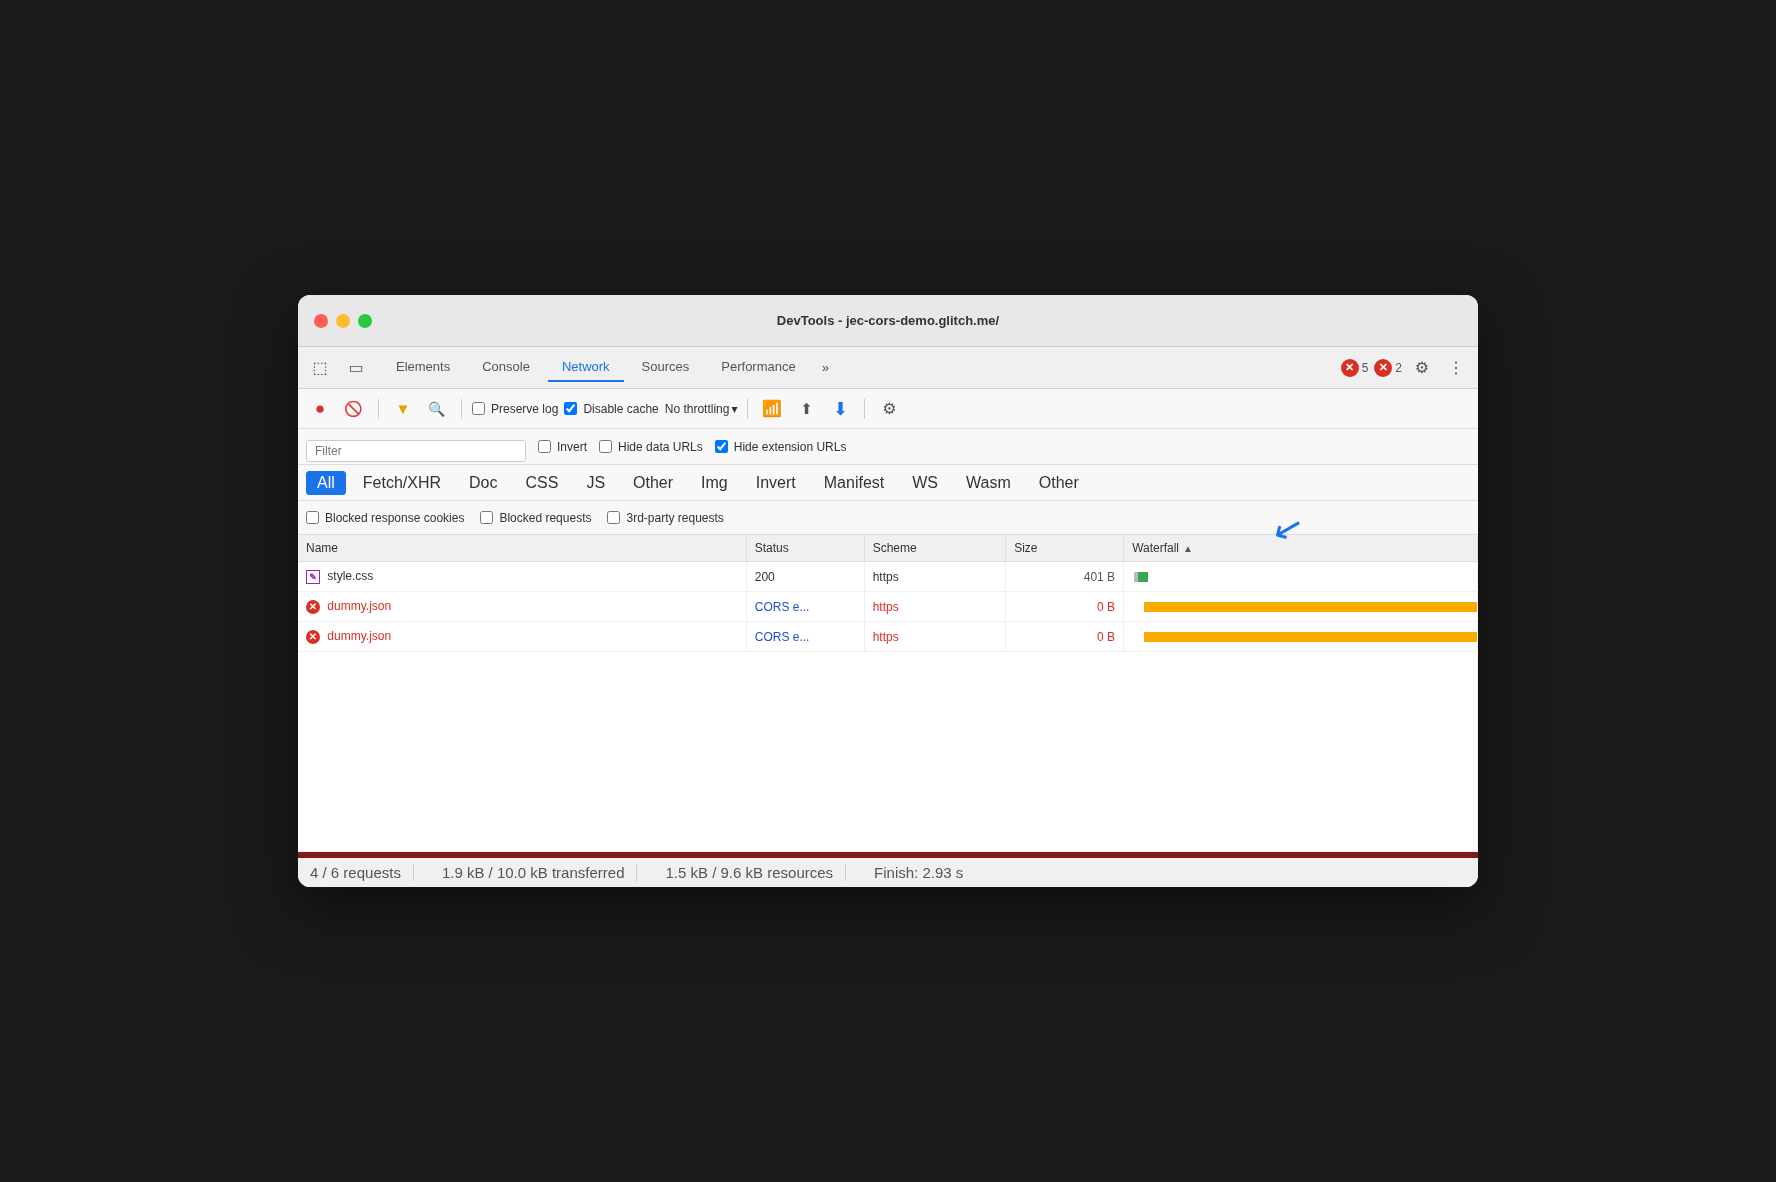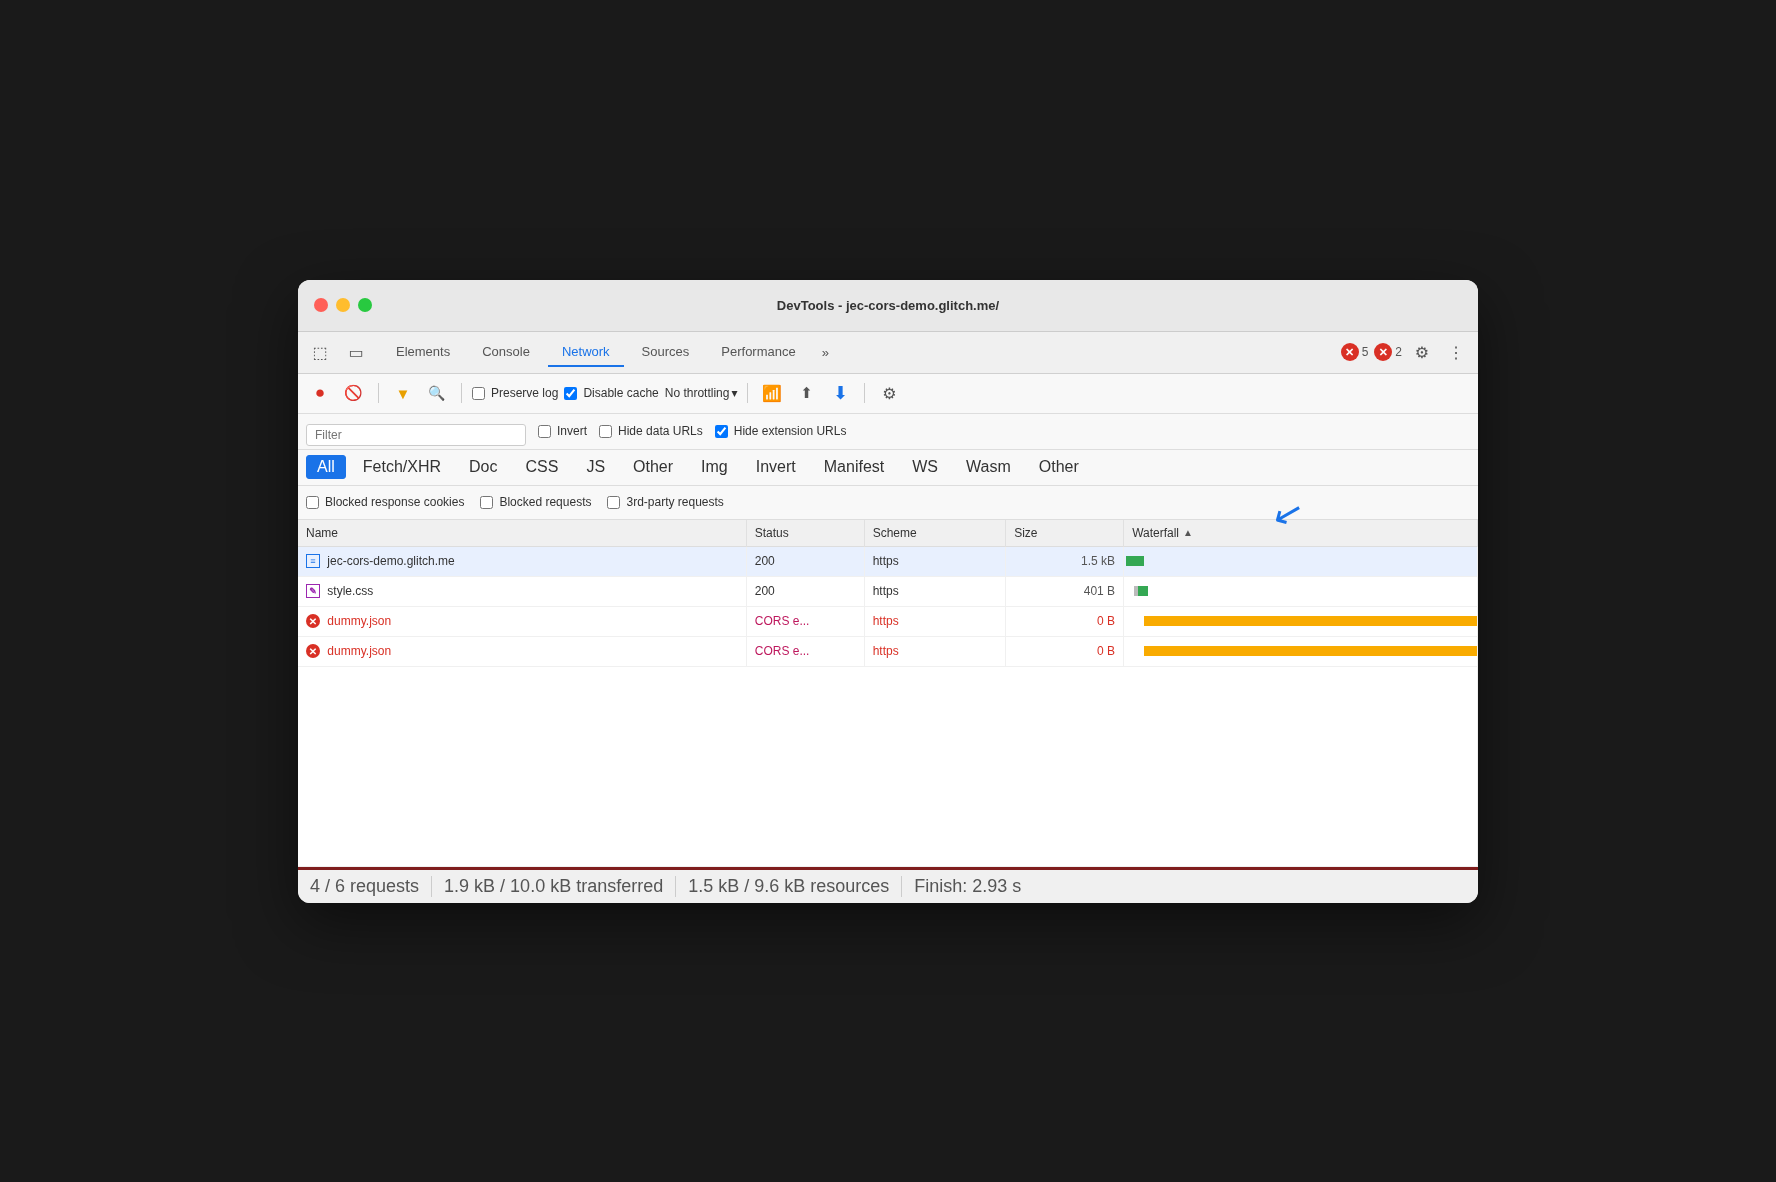--- a/index.html
+++ b/index.html
@@ -279,21 +279,21 @@
     }
     .icon-css {
       border: 1px solid #9c27b0;
       color: #9c27b0;
       font-size: 9px;
       font-weight: bold;
     }
     .name-cell { color: #333; }
     .name-cell.error { color: #d93025; }
     .status-cell { color: #333; }
-    .status-cell.error { color: #be185d; margin-left: 36px; }
+    .status-cell.error { color: #1d4ed8; margin-left: 36px; }
     .scheme-cell { color: #333; }
     .scheme-cell.error { color: #d93025; }
     .size-cell { text-align: right; color: #555; }
     .size-cell.error { color: #d93025; }
     .waterfall-cell { position: relative; height: 30px; min-width: 200px; }
     .wf-bar-green {
       position: absolute;
       top: 50%;
       transform: translateY(-50%);
       height: 10px;
@@ -328,27 +328,27 @@
       background: #d93025;
       border-radius: 50%;
       color: white;
       font-size: 10px;
       font-weight: bold;
       margin-right: 4px;
       vertical-align: middle;
     }
     .status-bar {
       background: #f0f0f0;
-      border-top: 3px solid #7f1d1d;
+      border-top: 6px solid #7f1d1d;
       display: flex;
       align-items: center;
       padding: 6px 12px;
-      font-size: 18px;
-      color: #555;
-      gap: 0;
+      font-size: 15px;
+      color: #555;
+      gap: 16px;
     }
     .status-segment {
       padding: 0 12px;
       border-right: 1px solid #ccc;
     }
     .status-segment:first-child { padding-left: 0; }
     .status-segment:last-child { border-right: none; }
     .devtools-inner {
       position: relative;
     }
@@ -523,38 +523,20 @@
             <th style="width:30%">
               <div class="th-waterfall">
                 <span>Waterfall</span>
                 <span class="sort-arrow">▲</span>
               </div>
             </th>
           </tr>
         </thead>
         <tbody>
 
-          <tr class="selected">
-            <td class="name-cell">
-              <span class="row-icon icon-doc">≡</span>
-              <span>jec-cors-demo.glitch.me</span>
-            </td>
-            <td class="status-cell">
-              <span>200</span>
-            </td>
-            <td class="scheme-cell">
-              <span>https</span>
-            </td>
-            <td class="size-cell">
-              <span>1.5 kB</span>
-            </td>
-            <td class="waterfall-cell">
-              <div class="wf-bar-green" style="left: 2px; width: 18px;"></div>
-            </td>
-          </tr>
 
           <tr>
             <td class="name-cell">
               <span class="row-icon icon-css">✎</span>
               <span>style.css</span>
             </td>
             <td class="status-cell">
               <span>200</span>
             </td>
             <td class="scheme-cell">

